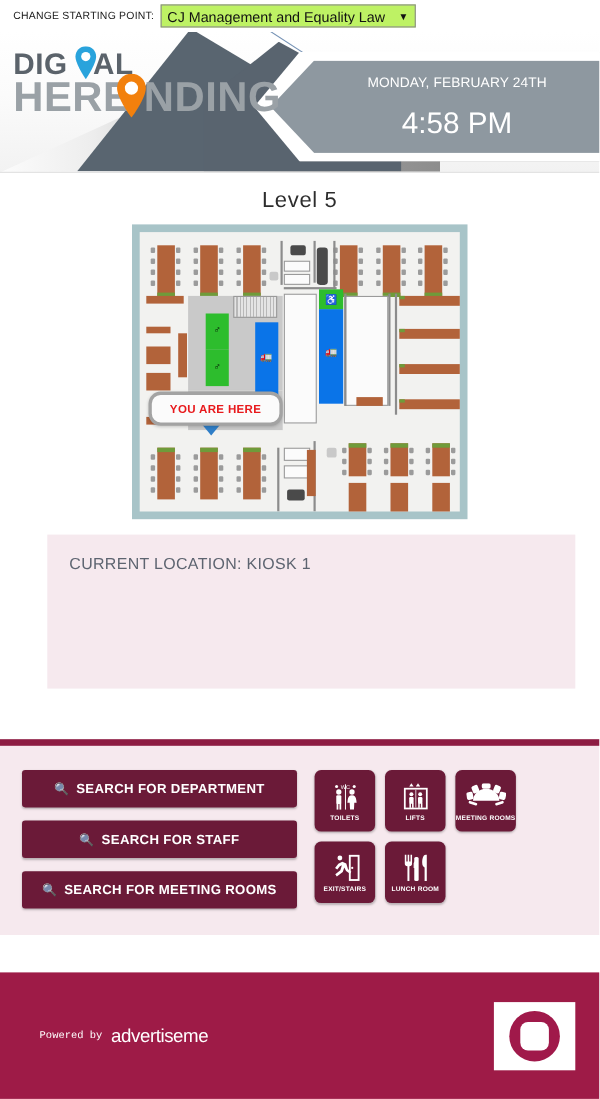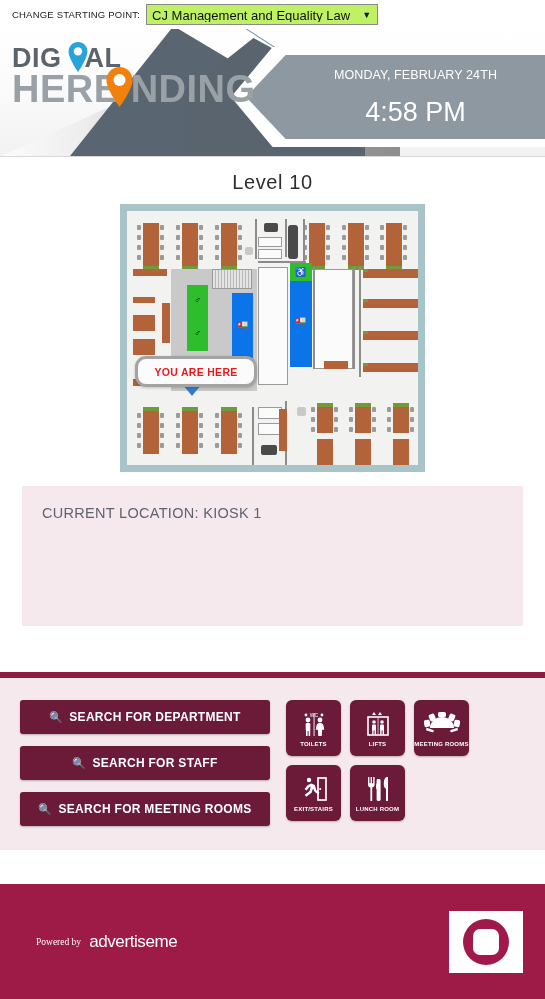--- a/index.html
+++ b/index.html
@@ -242,20 +242,21 @@
     border-top:11px solid #2f7ec7;
     z-index:39;
   }
 
   
   .infosec{ background:#ffffff; padding:14px 22px 0 22px; }
   .infobox{
     background:#f6e9ee;
     padding:19px 8px 40px 20px;
     min-height:140px;
+    margin-left:21px;
   }
   .cur-loc{
     color:#5d6470;
     font-size:14.5px;
     letter-spacing:.3px;
     font-family:"Liberation Sans", sans-serif;
     margin-bottom:40px;
   }
   .hint{
     color:#6a707b;
@@ -331,21 +332,21 @@
     background:#9e1b47;
     display:flex;
     align-items:center;
     justify-content:space-between;
     padding:0 22px 0 36px;
   }
   .powered{
     display:flex; align-items:center; gap:8px;
   }
   .powered-txt{
-    color:#ffffff; font-size:9.5px; font-family:Liberation Serif, serif;
+    color:#ffffff; font-size:9.5px; font-family:Liberation Mono, monospace;
   }
   .advertiseme{
     color:#ffffff; font-size:17px; letter-spacing:-.4px;
     font-family:"Liberation Sans", sans-serif;
   }
   .vla{
     background:#ffffff;
     padding:8px 14px;
     display:flex; align-items:center; gap:10px;
   }
@@ -406,21 +407,21 @@
   </div>
 
   <div class="chev-shadow"></div>
   <div class="chev-inner">
     <div class="hdr-date">MONDAY, FEBRUARY 24TH</div>
     <div class="hdr-time">4:58 PM</div>
   </div>
 </div>
 
 <div class="mapsec">
-  <div class="level-title">Level  10</div>
+  <div class="level-title">Level  5</div>
 
   <div class="map-frame">
     <div class="map-inner">
 
       <div class="desk vert" style="left:16px;top:12px;">
         <div class="greenend" style="bottom:0;"></div>
       </div>
       <div class="chairs" style="left:10px;top:14px;">
         <div class="chair"></div>
           <div class="chair"></div>

